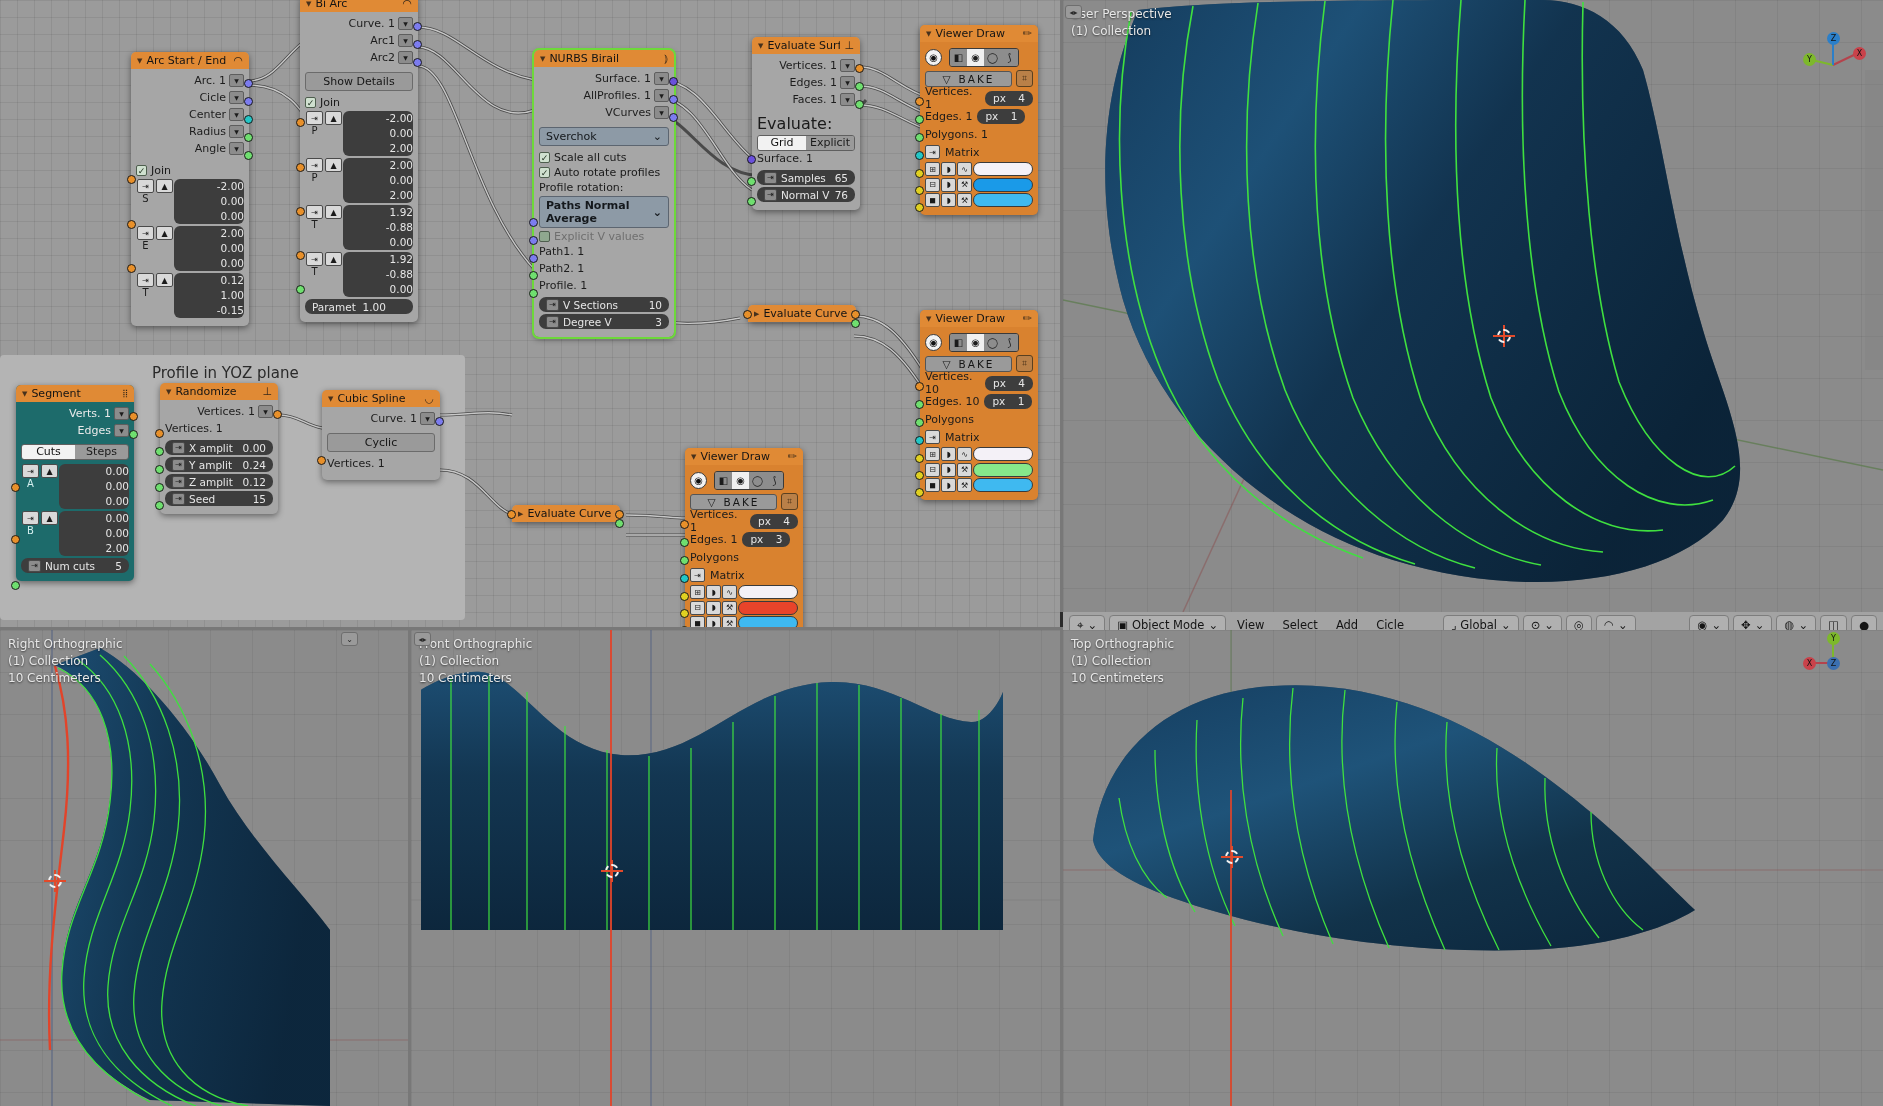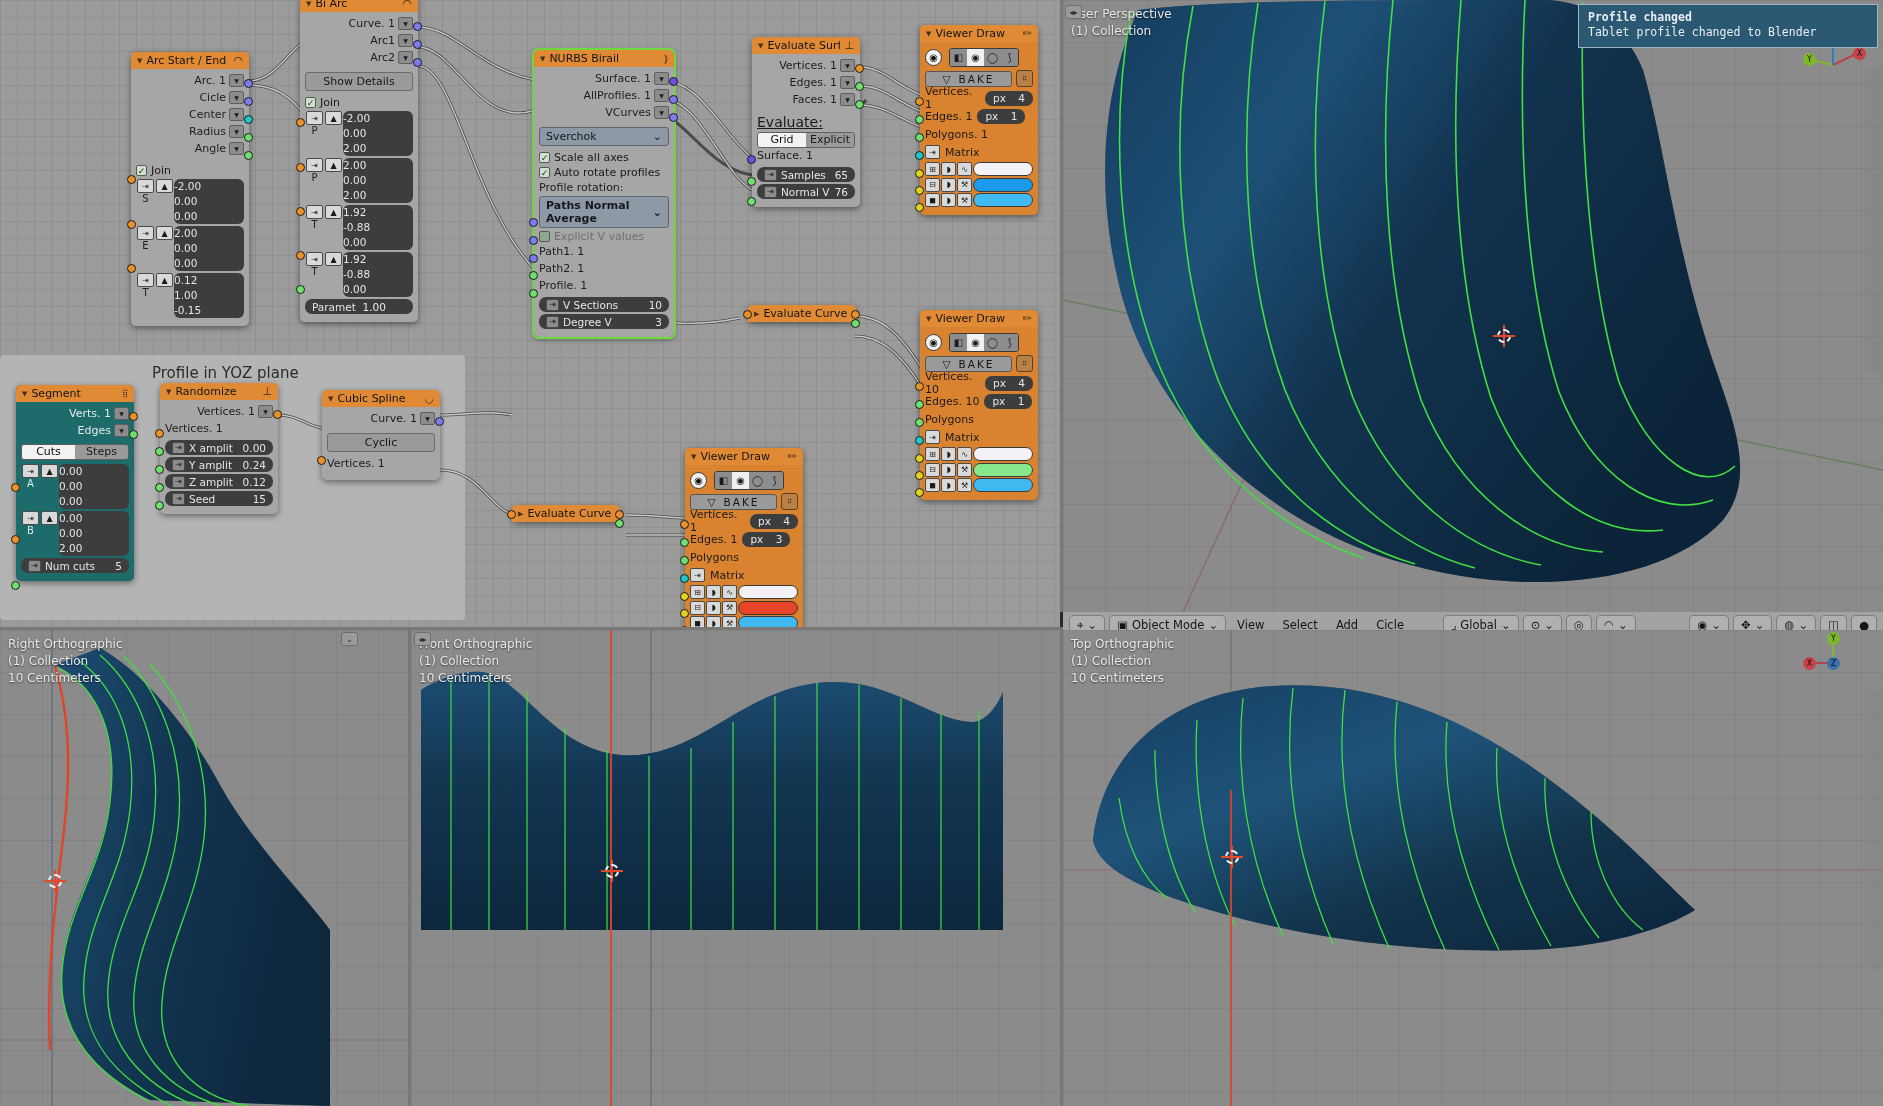--- a/index.html
+++ b/index.html
@@ -52,21 +52,21 @@
   .dim { color:#6f6f6f; }
 
   .vstack { display:flex; align-items:stretch; margin:2px 0; }
   .vic { width:19px; display:flex; flex-direction:column; align-items:center;
     justify-content:flex-start; gap:1px; }
   .micro { width:17px; height:14px; background:#d9d9d9; border:1px solid #4a4a4a;
     border-radius:2px; display:flex; align-items:center; justify-content:center;
     font-size:8px; color:#1a1a1a; }
   .micro.dark{background:#8c8c8c;}
   .vvals { flex:1; background:#3d3d3d; border-radius:6px; overflow:hidden; }
-  .vval { text-align:left; font-size:10.5px; color:#e6e6e6; height:15px;
+  .vval { text-align:right; font-size:10.5px; color:#e6e6e6; height:15px;
     line-height:15px; }
   .vlab { text-align:center; font-size:10px; color:#1c1c1c; margin-top:-1px; }
 
   .numfield { background:#3d3d3d; border-radius:7px; height:15px;
     display:flex; align-items:center; padding:0 7px; margin:2px 0;
     font-size:10.5px; color:#e6e6e6; }
   .numfield .nm { flex:1; }
   .numfield .nv { text-align:center; }
 
   .toggle2 { display:flex; border-radius:3px; overflow:hidden;
@@ -399,21 +399,21 @@
         <div class="row">
           <span class="olabel">VCurves</span>
           <span class="ddbtn">▼</span>
         </div>
         <div class="drop" style="margin:5px 0;">
           <span>Sverchok</span>
           <span>⌄</span>
         </div>
         <div class="chk">
           <span class="cbox">✓</span>
-          <span>Scale all axes</span>
+          <span>Scale all cuts</span>
         </div>
         <div class="chk">
           <span class="cbox">✓</span>
           <span>Auto rotate profiles</span>
         </div>
         <div style="font-size:11px;margin:2px 0;">Profile rotation:</div>
         <div class="drop" style="margin:2px 0;font-weight:bold;">
           <span>Paths Normal Average</span>
           <span>⌄</span>
         </div>
@@ -463,21 +463,21 @@
           <span class="ddbtn">▼</span>
         </div>
         <div class="row">
           <span class="olabel">Edges. 1</span>
           <span class="ddbtn">▼</span>
         </div>
         <div class="row">
           <span class="olabel">Faces. 1</span>
           <span class="ddbtn">▼</span>
         </div>
-        <div style="font-size:14px;margin:5px 0 2px;text-decoration:underline;">Evaluate:</div>
+        <div style="font-size:16px;margin:5px 0 2px;">Evaluate:</div>
         <div class="toggle2">
           <div class="on">Grid</div>
           <div class="off">Explicit</div>
         </div>
         <div class="row l">
           <span class="olabel">Surface. 1</span>
         </div>
         <div class="numfield">
           <span class="micro dark" style="width:13px;height:12px;margin-right:4px;">⇥</span>
           <span class="nm">Samples</span>
@@ -913,24 +913,20 @@
       <span class="ax-dot" style="left:50px;top:12px;background:#c9424a;">X</span>
       <span class="ax-dot" style="left:0px;top:18px;background:#7db82b;">Y</span>
       <span class="ax-dot" style="left:24px;top:-3px;background:#2b7fc9;">Z</span>
     </div>
 
     <div style="position:absolute;right:0;top:70px;width:18px;height:300px;
                 background:rgba(130,130,130,0.35);"></div>
     <div class="arrowbox" style="left:2px;top:5px;">◂▸</div>
   </div>
 
-  <div class="toast" style="left:1578px;top:4px;width:300px;">
-    <div class="t1">Profile changed</div>
-    <div>Tablet profile changed to Blender</div>
-  </div>
 
   <div class="splitter-v" style="left:1060px;top:0;width:3px;height:612px;"></div>
   <div class="splitter-h" style="left:0;top:627px;width:1883px;height:3px;"></div>
   <div class="splitter-v" style="left:408px;top:630px;width:3px;height:476px;"></div>
   <div class="splitter-v" style="left:1060px;top:630px;width:3px;height:476px;"></div>
 
   <div class="vp-header" style="left:1063px;top:612px;width:820px;">
     <span class="hbtn">
       <span>⌖</span>
       <span>⌄</span>

